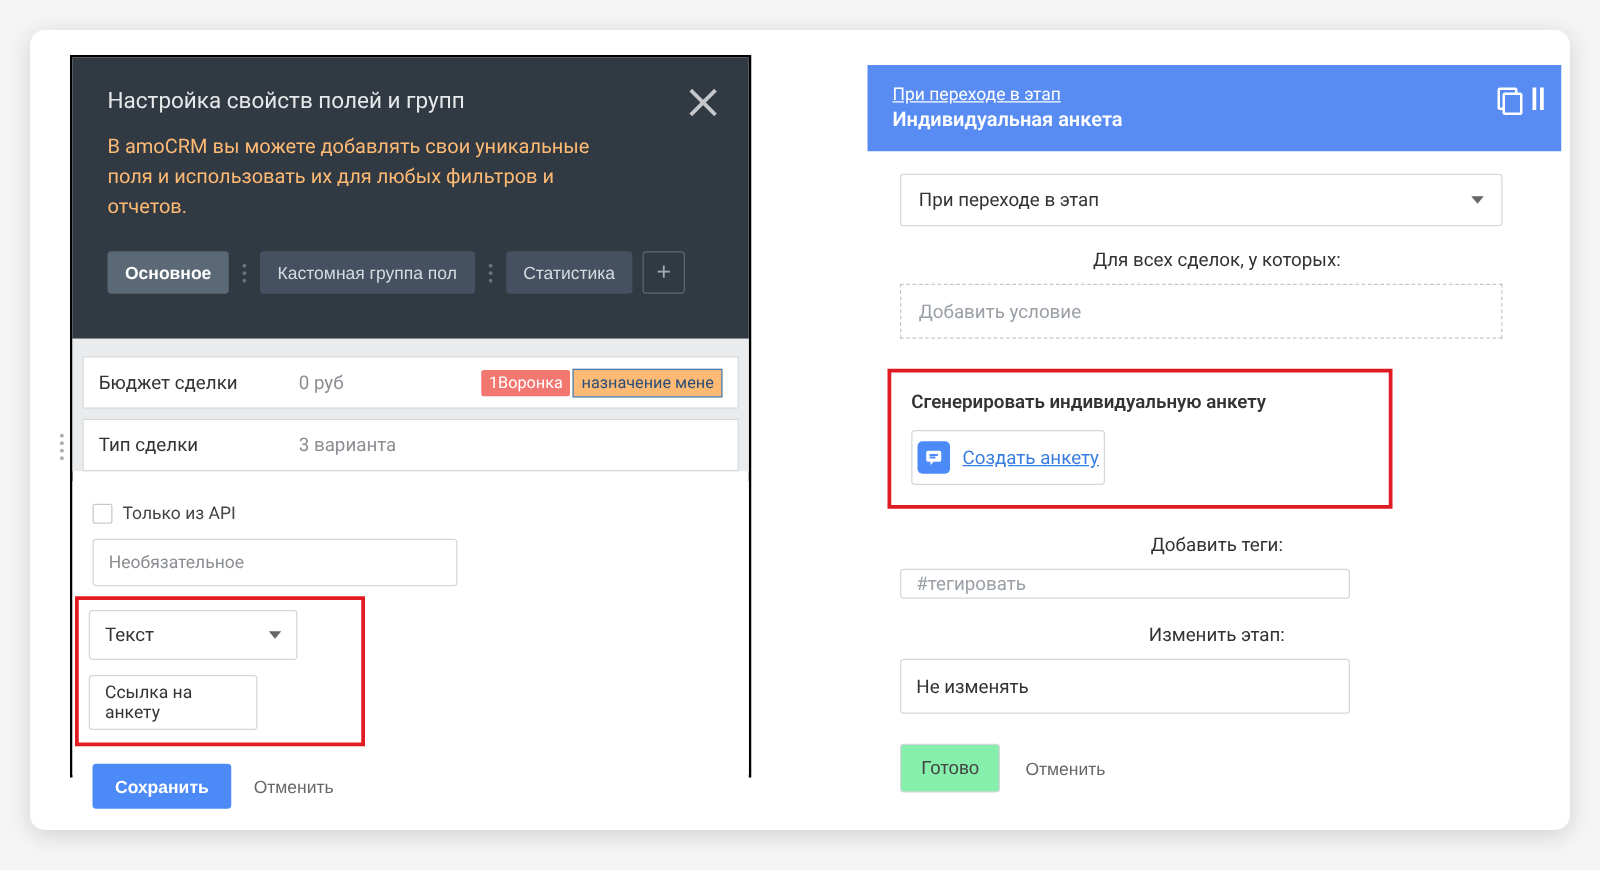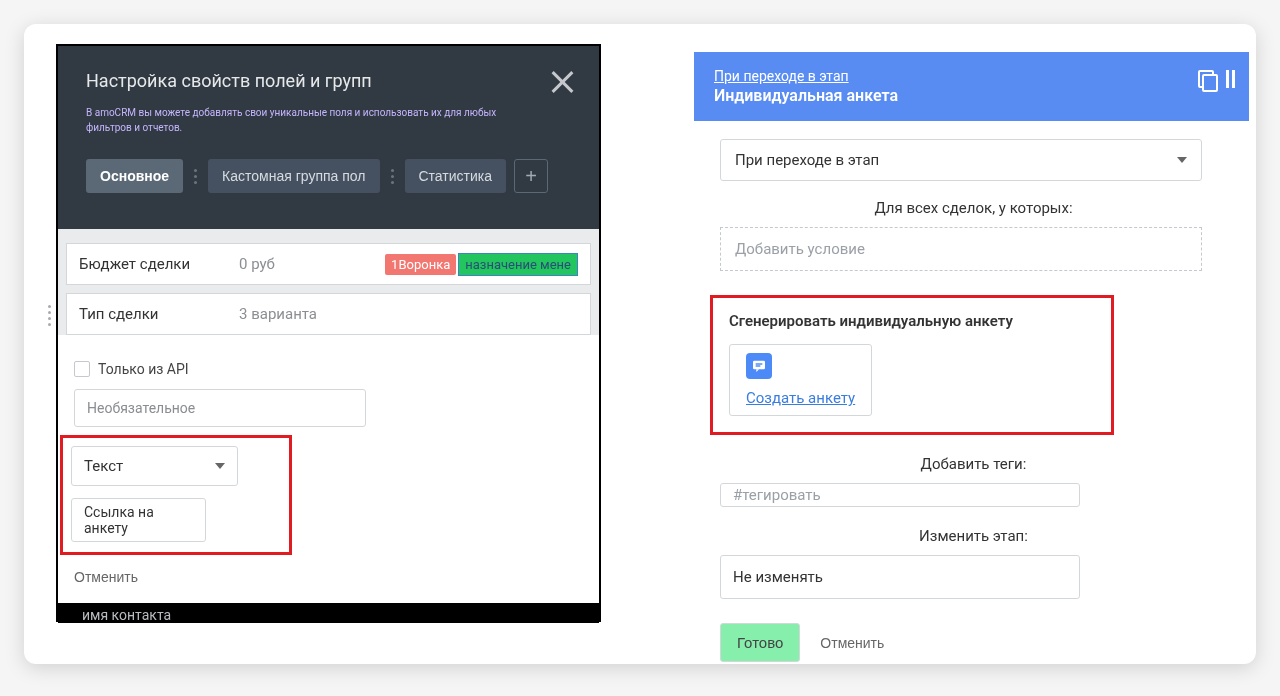--- a/index.html
+++ b/index.html
@@ -36,22 +36,22 @@
   padding: 24px 28px 20px 28px;
   position: relative;
   color: #fff;
 }
 .dark-title {
   font-size: 18px;
   color: #e6e8ea;
   margin-bottom: 14px;
 }
 .dark-subtext {
-  font-size: 10px;
-  color: #c4b5fd;
+  font-size: 16px;
+  color: #fdba74;
   line-height: 1.5;
   max-width: 420px;
 }
 .close-x {
   position: absolute;
   right: 18px;
   top: 18px;
   width: 36px;
   height: 36px;
   cursor: pointer;
@@ -123,21 +123,21 @@
 .field-label { flex: 0 0 160px; color: #333; }
 .field-val { flex: 1; color: #8b8e92; }
 .badge-red {
   background: #f37771;
   color: #fff;
   font-size: 13px;
   padding: 3px 6px;
   border-radius: 2px;
 }
 .badge-blue {
-  background: #22c55e;
+  background: #fdba74;
   color: #2a4e78;
   font-size: 13px;
   padding: 3px 6px;
   margin-left: 2px;
   border: 1px solid #3f82c8;
 }
 .side-grip {
   position: absolute;
   left: -18px;
   top: 16px;
@@ -346,25 +346,25 @@
 }
 .gen-title {
   font-size: 15px;
   font-weight: 600;
   color: #333;
   margin-bottom: 14px;
 }
 .create-btn {
   border: 1px solid #d4d7da;
   display: inline-flex;
+  align-items: center;
   gap: 10px;
-  padding: 8px 16px;
-  border-radius: 3px;
-  cursor: pointer;
-  flex-direction: column;
+  padding: 8px 4px;
+  border-radius: 3px;
+  cursor: pointer;
 }
 .chat-icon {
   width: 26px; height: 26px;
   background: #4c8bf7;
   border-radius: 4px;
   display: flex;
   align-items: center;
   justify-content: center;
 }
 .chat-icon svg { width: 16px; height: 16px; }
@@ -472,20 +472,21 @@
       <div class="red-box">
         <div class="select-ctrl">
           <span>Текст</span>
           <span class="chev-down"></span>
         </div>
         <div class="link-input">
           <span>Ссылка на анкету</span>
         </div>
       </div>
       <div class="btn-row">
+        <button class="btn-primary">Сохранить</button>
         <button class="btn-ghost">Отменить</button>
       </div>
     </div>
     <div class="bottom-shadow-text">имя контакта</div>
   </div>
 
   <div class="right-pane">
     <div class="blue-header">
       <a class="blue-link">При переходе в этап</a>
       <div class="blue-title">Индивидуальная анкета</div>

